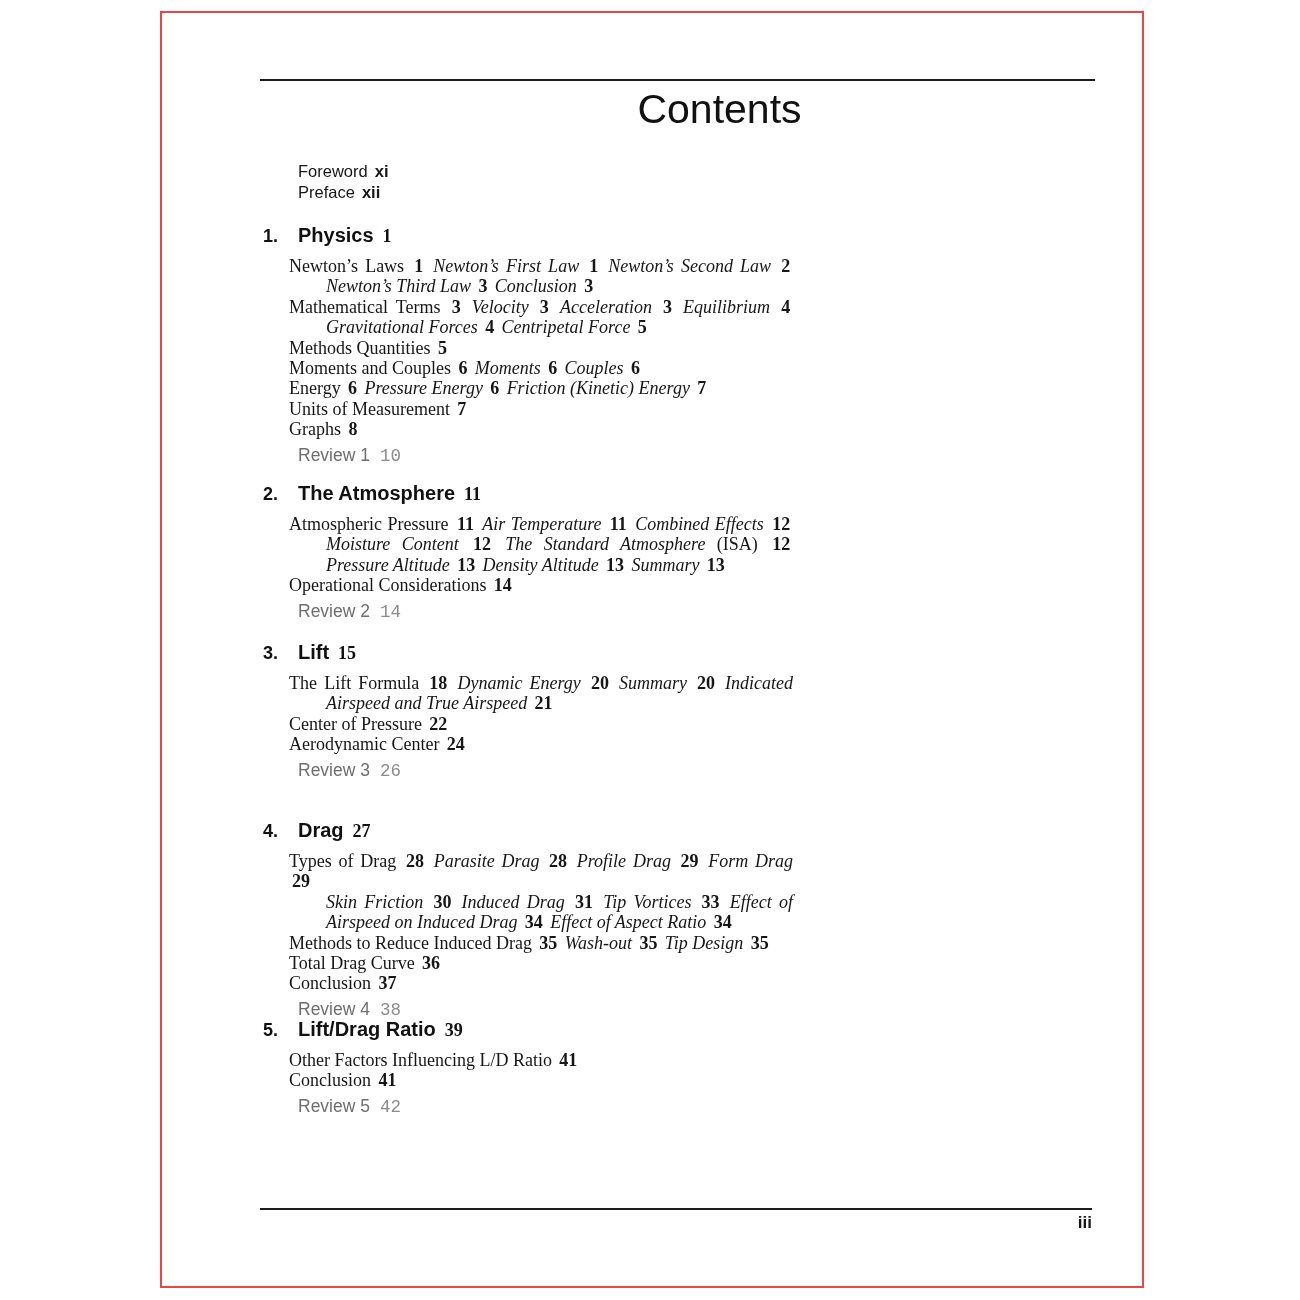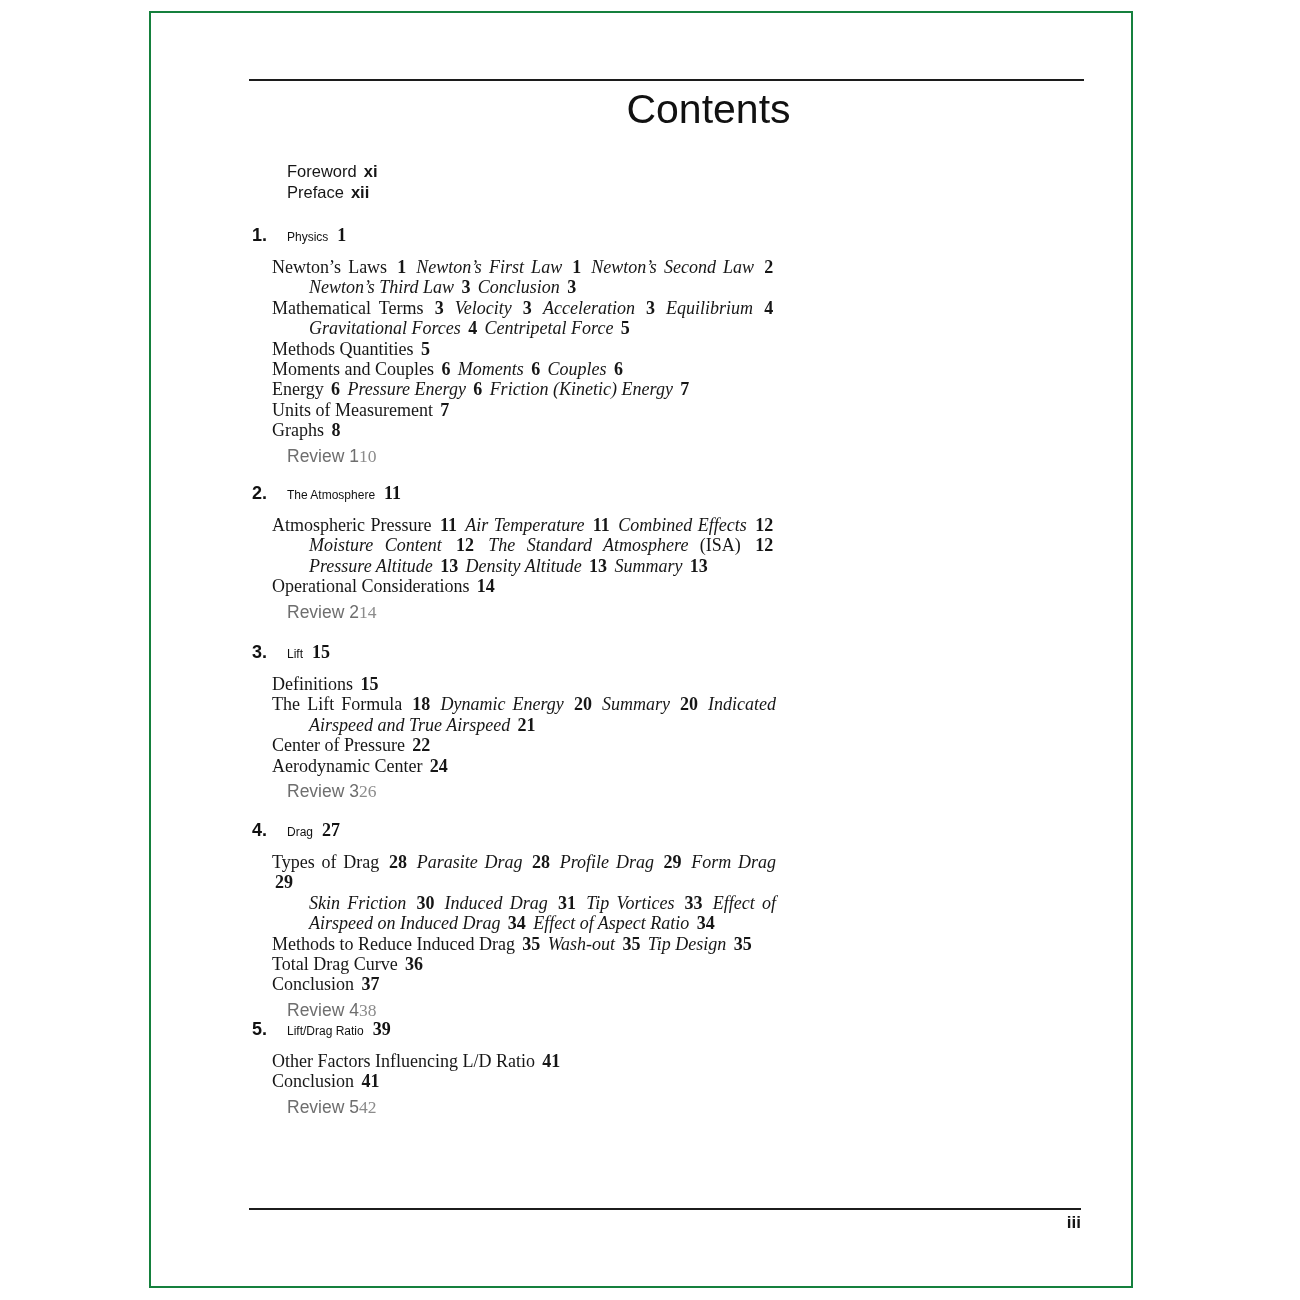--- a/index.html
+++ b/index.html
@@ -6,26 +6,26 @@
     margin: 0;
     padding: 0;
     width: 1300px;
     height: 1300px;
     background: #ffffff;
     overflow: hidden;
     font-family: "Liberation Serif", serif;
   }
   .sheet {
     position: absolute;
-    left: 149px;
+    left: 160px;
     top: 11px;
     width: 980px;
     height: 1273px;
     background: #ffffff;
-    border: 2px solid #15803d;
+    border: 2px solid #ef4444;
   }
   .rule {
     position: absolute;
     left: 98px;
     width: 835px;
     height: 2px;
     background: #1c1c1c;
   }
   .rule.top { top: 66px; }
   .rule.bottom { top: 1195px; width: 832px; }
@@ -64,31 +64,31 @@
     white-space: nowrap;
   }
   .hd-num {
     display: inline-block;
     width: 35px;
     font-family: "Liberation Sans", sans-serif;
     font-weight: bold;
   }
   .hd-title {
     font-family: "Liberation Sans", sans-serif;
-    font-weight: normal;
-    font-size: 12px;
+    font-weight: bold;
+    font-size: 20px;
   }
   .hd-page {
     font-family: "Liberation Serif", serif;
     font-weight: bold;
     margin-left: 9px;
   }
   .entries {
     margin-top: 8px;
-    margin-left: 20px;
+    margin-left: 26px;
     width: 504px;
   }
   .ln {
     font-family: "Liberation Serif", serif;
     font-size: 18px;
     line-height: 20.4px;
     color: #161616;
   }
   .ln.just { text-align: justify; text-align-last: justify; }
   .ln.ind { padding-left: 37px; }
@@ -100,22 +100,23 @@
     font-size: 17.5px;
     line-height: 20.4px;
     white-space: nowrap;
   }
   .rv-label {
     font-family: "Liberation Sans", sans-serif;
     font-weight: normal;
     color: #6e6e6e;
   }
   .rv-page {
-    font-family: Liberation Serif, serif;
+    font-family: Liberation Mono, monospace;
     color: #8b8b8b;
+    margin-left: 10px;
   }
   .folio {
     position: absolute;
     left: 98px;
     top: 1200px;
     width: 832px;
     text-align: right;
     font-family: "Liberation Sans", sans-serif;
     font-weight: bold;
     font-size: 17px;
@@ -160,21 +161,20 @@
         <div class="ln just ind"><span class="i">Moisture Content</span> <span class="p">12</span> <span class="i">The Standard Atmosphere</span> <span class="r">(ISA)</span> <span class="p">12</span></div>
         <div class="ln ind"><span class="i">Pressure Altitude</span> <span class="p">13</span> <span class="i">Density Altitude</span> <span class="p">13</span> <span class="i">Summary</span> <span class="p">13</span></div>
         <div class="ln"><span class="r">Operational Considerations</span> <span class="p">14</span></div>
       </div>
     <div class="review"><span class="rv-label">Review 2</span><span class="rv-page">14</span></div>
   </div>
 
   <div class="section" style="top:628px">
     <div class="hd"><span class="hd-num">3.</span><span class="hd-title">Lift</span><span class="hd-page">15</span></div>
     <div class="entries">
-        <div class="ln"><span class="r">Definitions</span> <span class="p">15</span></div>
         <div class="ln just"><span class="r">The Lift Formula</span> <span class="p">18</span> <span class="i">Dynamic Energy</span> <span class="p">20</span> <span class="i">Summary</span> <span class="p">20</span> <span class="i">Indicated</span></div>
         <div class="ln ind"><span class="i">Airspeed and True Airspeed</span> <span class="p">21</span></div>
         <div class="ln"><span class="r">Center of Pressure</span> <span class="p">22</span></div>
         <div class="ln"><span class="r">Aerodynamic Center</span> <span class="p">24</span></div>
       </div>
     <div class="review"><span class="rv-label">Review 3</span><span class="rv-page">26</span></div>
   </div>
 
   <div class="section" style="top:806px">
     <div class="hd"><span class="hd-num">4.</span><span class="hd-title">Drag</span><span class="hd-page">27</span></div>

